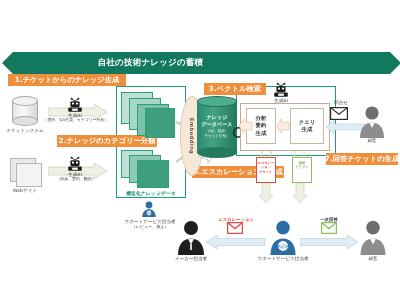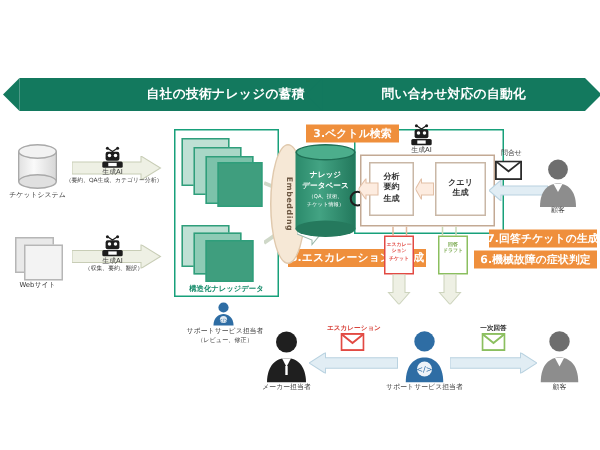--- a/index.html
+++ b/index.html
@@ -112,30 +112,30 @@
     <div class="bar"></div>
     <div class="tip l"></div>
     <div class="tip r"></div>
     <div class="lbl">自社の技術ナレッジの蓄積</div>
   </div>
 
   <div class="banner" style="left:215px;top:52px;width:175px;">
     <div class="bar"></div>
     <div class="tip l"></div>
     <div class="tip r"></div>
-    <div class="lbl">問い合わせ対応の自動化</div>
   </div>
 
   <div class="groupbox" style="left:116px;top:86px;width:68px;height:110px;"></div>
   <div class="groupbox" style="left:236px;top:86px;width:98px;height:68px;"></div>
 
+  <div class="chip" style="left:8px;top:74px;width:118px;">1.チケットからのナレッジ生成</div>
+  <div class="chip" style="left:57px;top:135px;width:100px;">2.ナレッジのカテゴリー分類</div>
   <div class="chip" style="left:204px;top:83px;width:62px;">3.ベクトル検索</div>
   <div class="chip" style="left:326px;top:153px;width:72px;">7.回答チケットの生成</div>
   <div class="chip" style="left:192px;top:166px;width:92px;">5.エスカレーションの生成</div>
-  <div class="chip" style="left:316px;top:167px;width:82px;">6.機械故障の症状判定</div>
 
   <div class="cyl" style="left:12px;top:96px;width:26px;height:30px;">
     <div class="body" style="background:linear-gradient(90deg,#e2e2e2,#fafafa 40%,#d8d8d8);border-left:1px solid #a9a9a9;border-right:1px solid #a9a9a9;"></div>
     <div class="top" style="top:0;background:#f2f2f2;border:1px solid #a9a9a9;box-sizing:border-box;"></div>
     <div class="bot" style="bottom:0;background:#e0e0e0;border:1px solid #a9a9a9;box-sizing:border-box;"></div>
   </div>
   <div class="cap" style="left:2px;top:128px;width:46px;">チケットシステム</div>
 
   <svg class="parrow" style="left:48px;top:104px;" width="60" height="16" viewBox="0 0 60 16">
     <polygon points="0,4 46,4 46,0 59,8 46,16 46,12 0,12" fill="#eef0e4" stroke="#c8cdb6" stroke-width="0.7"></polygon>

